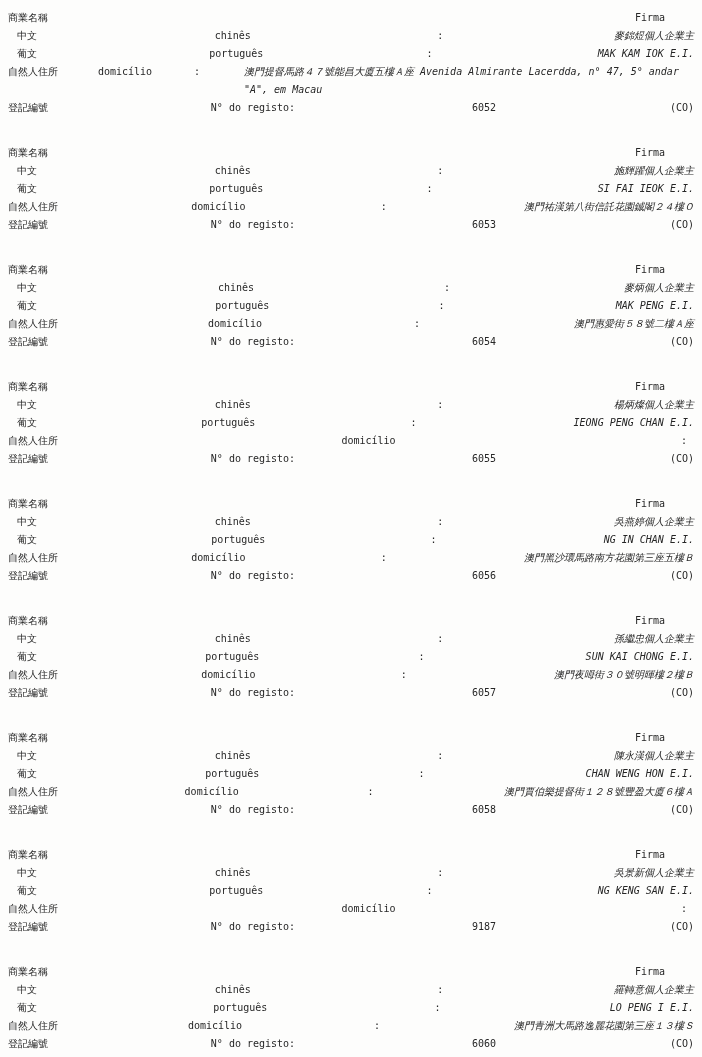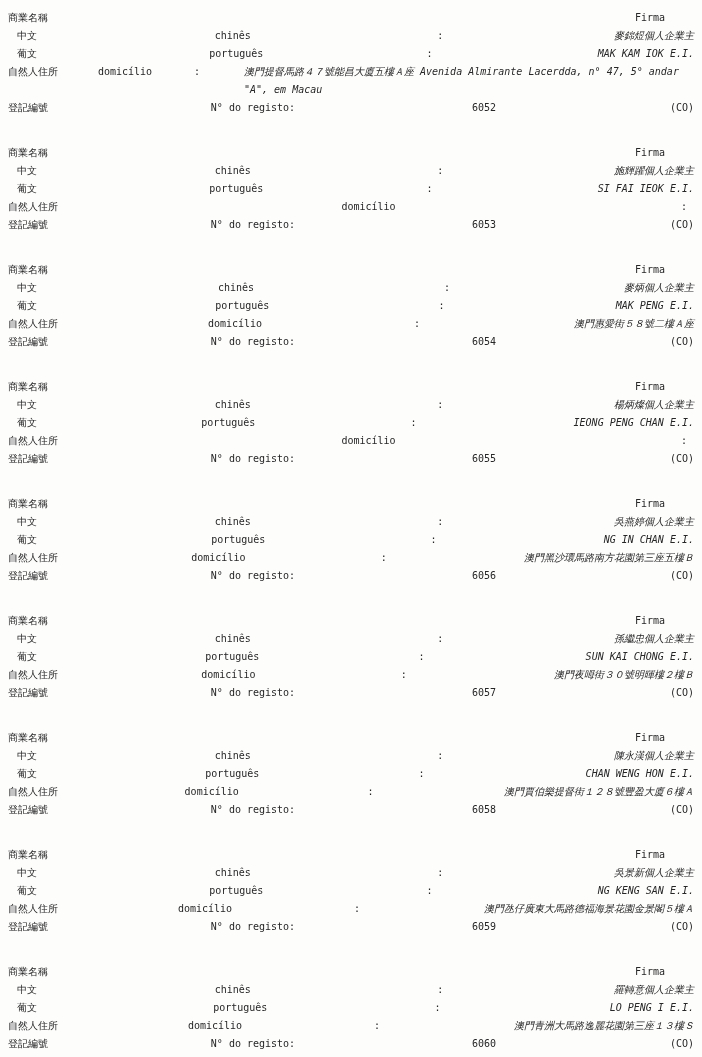--- a/index.html
+++ b/index.html
@@ -118,20 +118,21 @@
     <div class="row ind">
       <span class="lz">葡文</span>
       <span class="lp">português</span>
       <span class="cl">:</span>
       <span class="val">SI FAI IEOK E.I.</span>
     </div>
     <div class="row">
       <span class="lz">自然人住所</span>
       <span class="lp">domicílio</span>
       <span class="cl">:</span>
+      <span class="val">澳門祐漢第八街信託花園鋮閣２４樓Ｏ</span>
     </div>
     <div class="row">
       <span class="lz">登記編號</span>
       <span class="lp">N° do registo:</span>
       <span class="regno">6053</span>
       <span class="regtype">(CO)</span>
     </div>
   </section>
 
   <section class="entry">
@@ -302,26 +303,25 @@
     <div class="row ind">
       <span class="lz">葡文</span>
       <span class="lp">português</span>
       <span class="cl">:</span>
       <span class="val">NG KENG SAN E.I.</span>
     </div>
     <div class="row">
       <span class="lz">自然人住所</span>
       <span class="lp">domicílio</span>
       <span class="cl">:</span>
-      <span class="val">澳門氹仔廣東大馬路德福海景花園金景閣５樓Ａ</span>
-    </div>
-    <div class="row">
-      <span class="lz">登記編號</span>
-      <span class="lp">N° do registo:</span>
-      <span class="regno">6059</span>
+    </div>
+    <div class="row">
+      <span class="lz">登記編號</span>
+      <span class="lp">N° do registo:</span>
+      <span class="regno">9187</span>
       <span class="regtype">(CO)</span>
     </div>
   </section>
 
   <section class="entry">
     <div class="row">
       <span class="lz">商業名稱</span>
       <span class="lp">Firma</span>
     </div>
     <div class="row ind">

